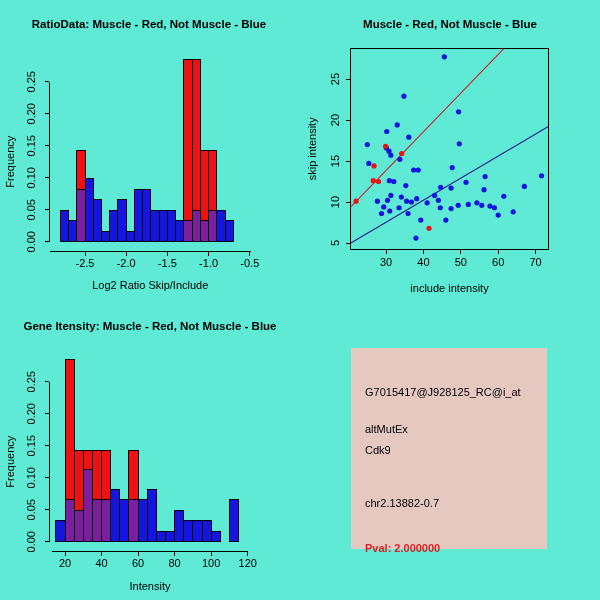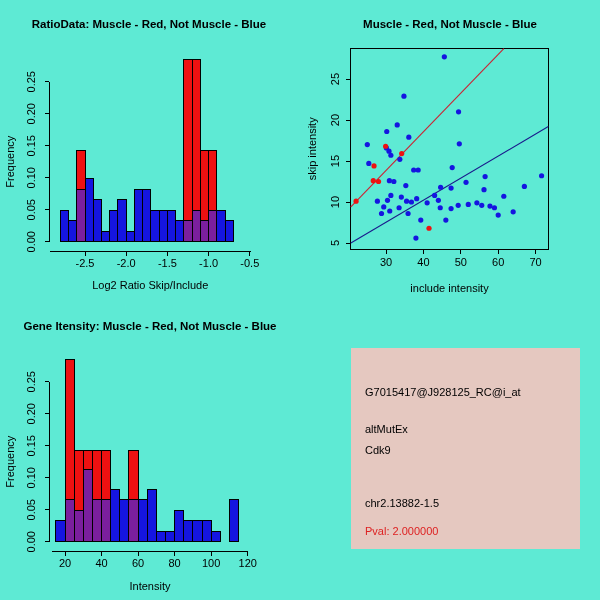--- a/index.html
+++ b/index.html
@@ -23,21 +23,21 @@
     top: 0;
   }
   #chart-svg text {
     fill: #000000;
     font-family: "Liberation Sans", sans-serif;
   }
   #info-box {
     position: absolute;
     left: 351px;
     top: 348px;
-    width: 229px;
+    width: 196px;
     height: 201px;
   }
   .ib-line {
     position: absolute;
     left: 14px;
     font-size: 11px;
     letter-spacing: 0px;
     white-space: nowrap;
     color: #000000;
   }
@@ -247,16 +247,16 @@
         <rect x="202.025" y="520.58" width="9.135" height="21.12" fill="#1515E0" stroke="#000000" stroke-width="1" shape-rendering="crispEdges"></rect>
         <rect x="211.16" y="531.46" width="9.135" height="10.24" fill="#1515E0" stroke="#000000" stroke-width="1" shape-rendering="crispEdges"></rect>
         <rect x="229.43" y="499.46000000000004" width="9.135" height="42.24" fill="#1515E0" stroke="#000000" stroke-width="1" shape-rendering="crispEdges"></rect>
       </g>
     </svg>
 
   <div id="info-box" style="background: rgb(229, 200, 192);">
     <div class="ib-line" style="top:38px">G7015417@J928125_RC@i_at</div>
     <div class="ib-line" style="top:75px">altMutEx</div>
     <div class="ib-line" style="top:96px">Cdk9</div>
-    <div class="ib-line" style="top:149px">chr2.13882-1.5</div>
-    <div class="ib-line" style="top: 177px; color: rgb(221, 34, 34);">Pval: 2.000000</div>
+    <div class="ib-line" style="top:149px">chr2.13882-0.7</div>
+    <div class="ib-line" style="top: 194px; color: rgb(221, 34, 34); font-weight: bold;">Pval: 2.000000</div>
   </div>
 </div>
 
 </body></html>

